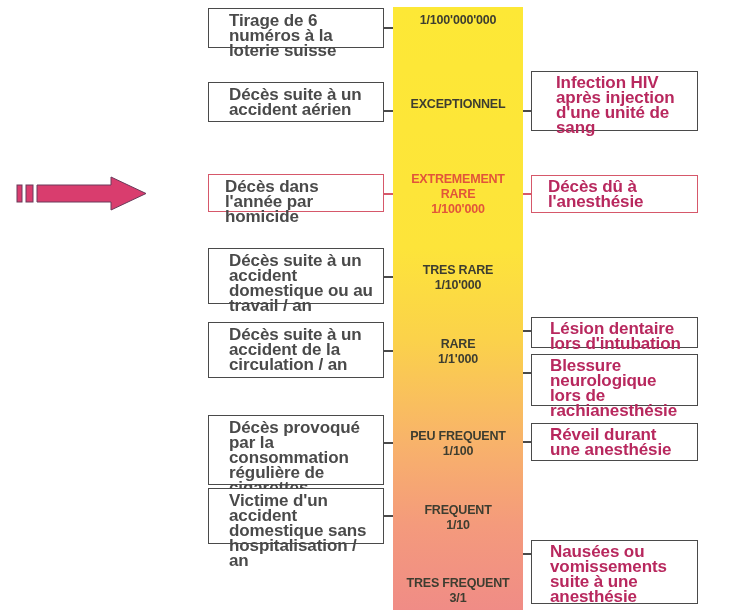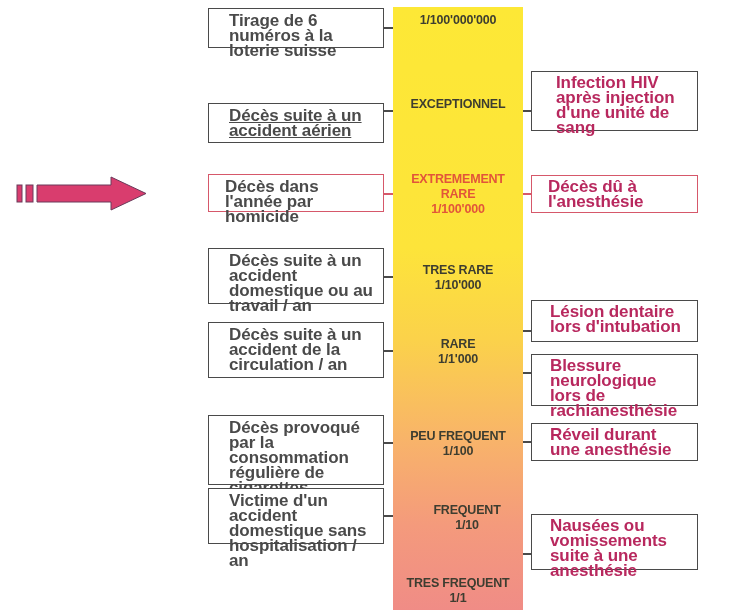--- a/index.html
+++ b/index.html
@@ -47,35 +47,35 @@
   <div>1/10'000</div>
 </div>
 <div class="level" style="top:337px;">
   <div>RARE</div>
   <div>1/1'000</div>
 </div>
 <div class="level" style="top:429px;">
   <div>PEU FREQUENT</div>
   <div>1/100</div>
 </div>
-<div class="level" style="top:503px;margin-left:9px;">
+<div class="level" style="top:503px;">
   <div>FREQUENT</div>
   <div>1/10</div>
 </div>
 <div class="level" style="top:576px;">
   <div>TRES FREQUENT</div>
-  <div>1/1</div>
+  <div>3/1</div>
 </div>
 
 <div class="box left" style="top:8px;height:40px;">
   <span>Tirage de 6 numéros à la loterie suisse</span>
 </div>
 <div class="conn l" style="top:27px;"></div>
 
-<div class="box left" style="top:103px;height:40px;text-decoration:underline;">
+<div class="box left" style="top:82px;height:40px;">
   <span>Décès suite à un accident aérien</span>
 </div>
 <div class="conn l" style="top:110px;"></div>
 
 <div class="box left hl" style="top:174px;height:38px;">
   <span>Décès dans l'année par homicide</span>
 </div>
 <div class="conn l" style="top:193px;background:#d6586a;"></div>
 
 <div class="box left" style="top:248px;height:56px;">
@@ -102,30 +102,30 @@
 <div class="box right" style="top:71px;height:60px;padding-left:24px;">
   <span>Infection HIV après injection d'une unité de sang</span>
 </div>
 
 <div class="conn r" style="top:193px;background:#d6586a;"></div>
 <div class="box right hl" style="top:175px;height:38px;">
   <span>Décès dû à l'anesthésie</span>
 </div>
 
 <div class="conn r" style="top:330px;"></div>
-<div class="box right" style="top:300px;height:42px;">
+<div class="box right" style="top:317px;height:31px;">
   <span>Lésion dentaire lors d'intubation</span>
 </div>
 
 <div class="conn r" style="top:372px;"></div>
 <div class="box right" style="top:354px;height:52px;">
   <span>Blessure neurologique lors de rachianesthésie</span>
 </div>
 
 <div class="conn r" style="top:441px;"></div>
 <div class="box right" style="top:423px;height:38px;">
   <span>Réveil durant une anesthésie</span>
 </div>
 
 <div class="conn r" style="top:553px;"></div>
-<div class="box right" style="top:514px;height:56px;">
+<div class="box right" style="top:540px;height:64px;">
   <span>Nausées ou vomissements suite à une anesthésie</span>
 </div>
 
 </body></html>

